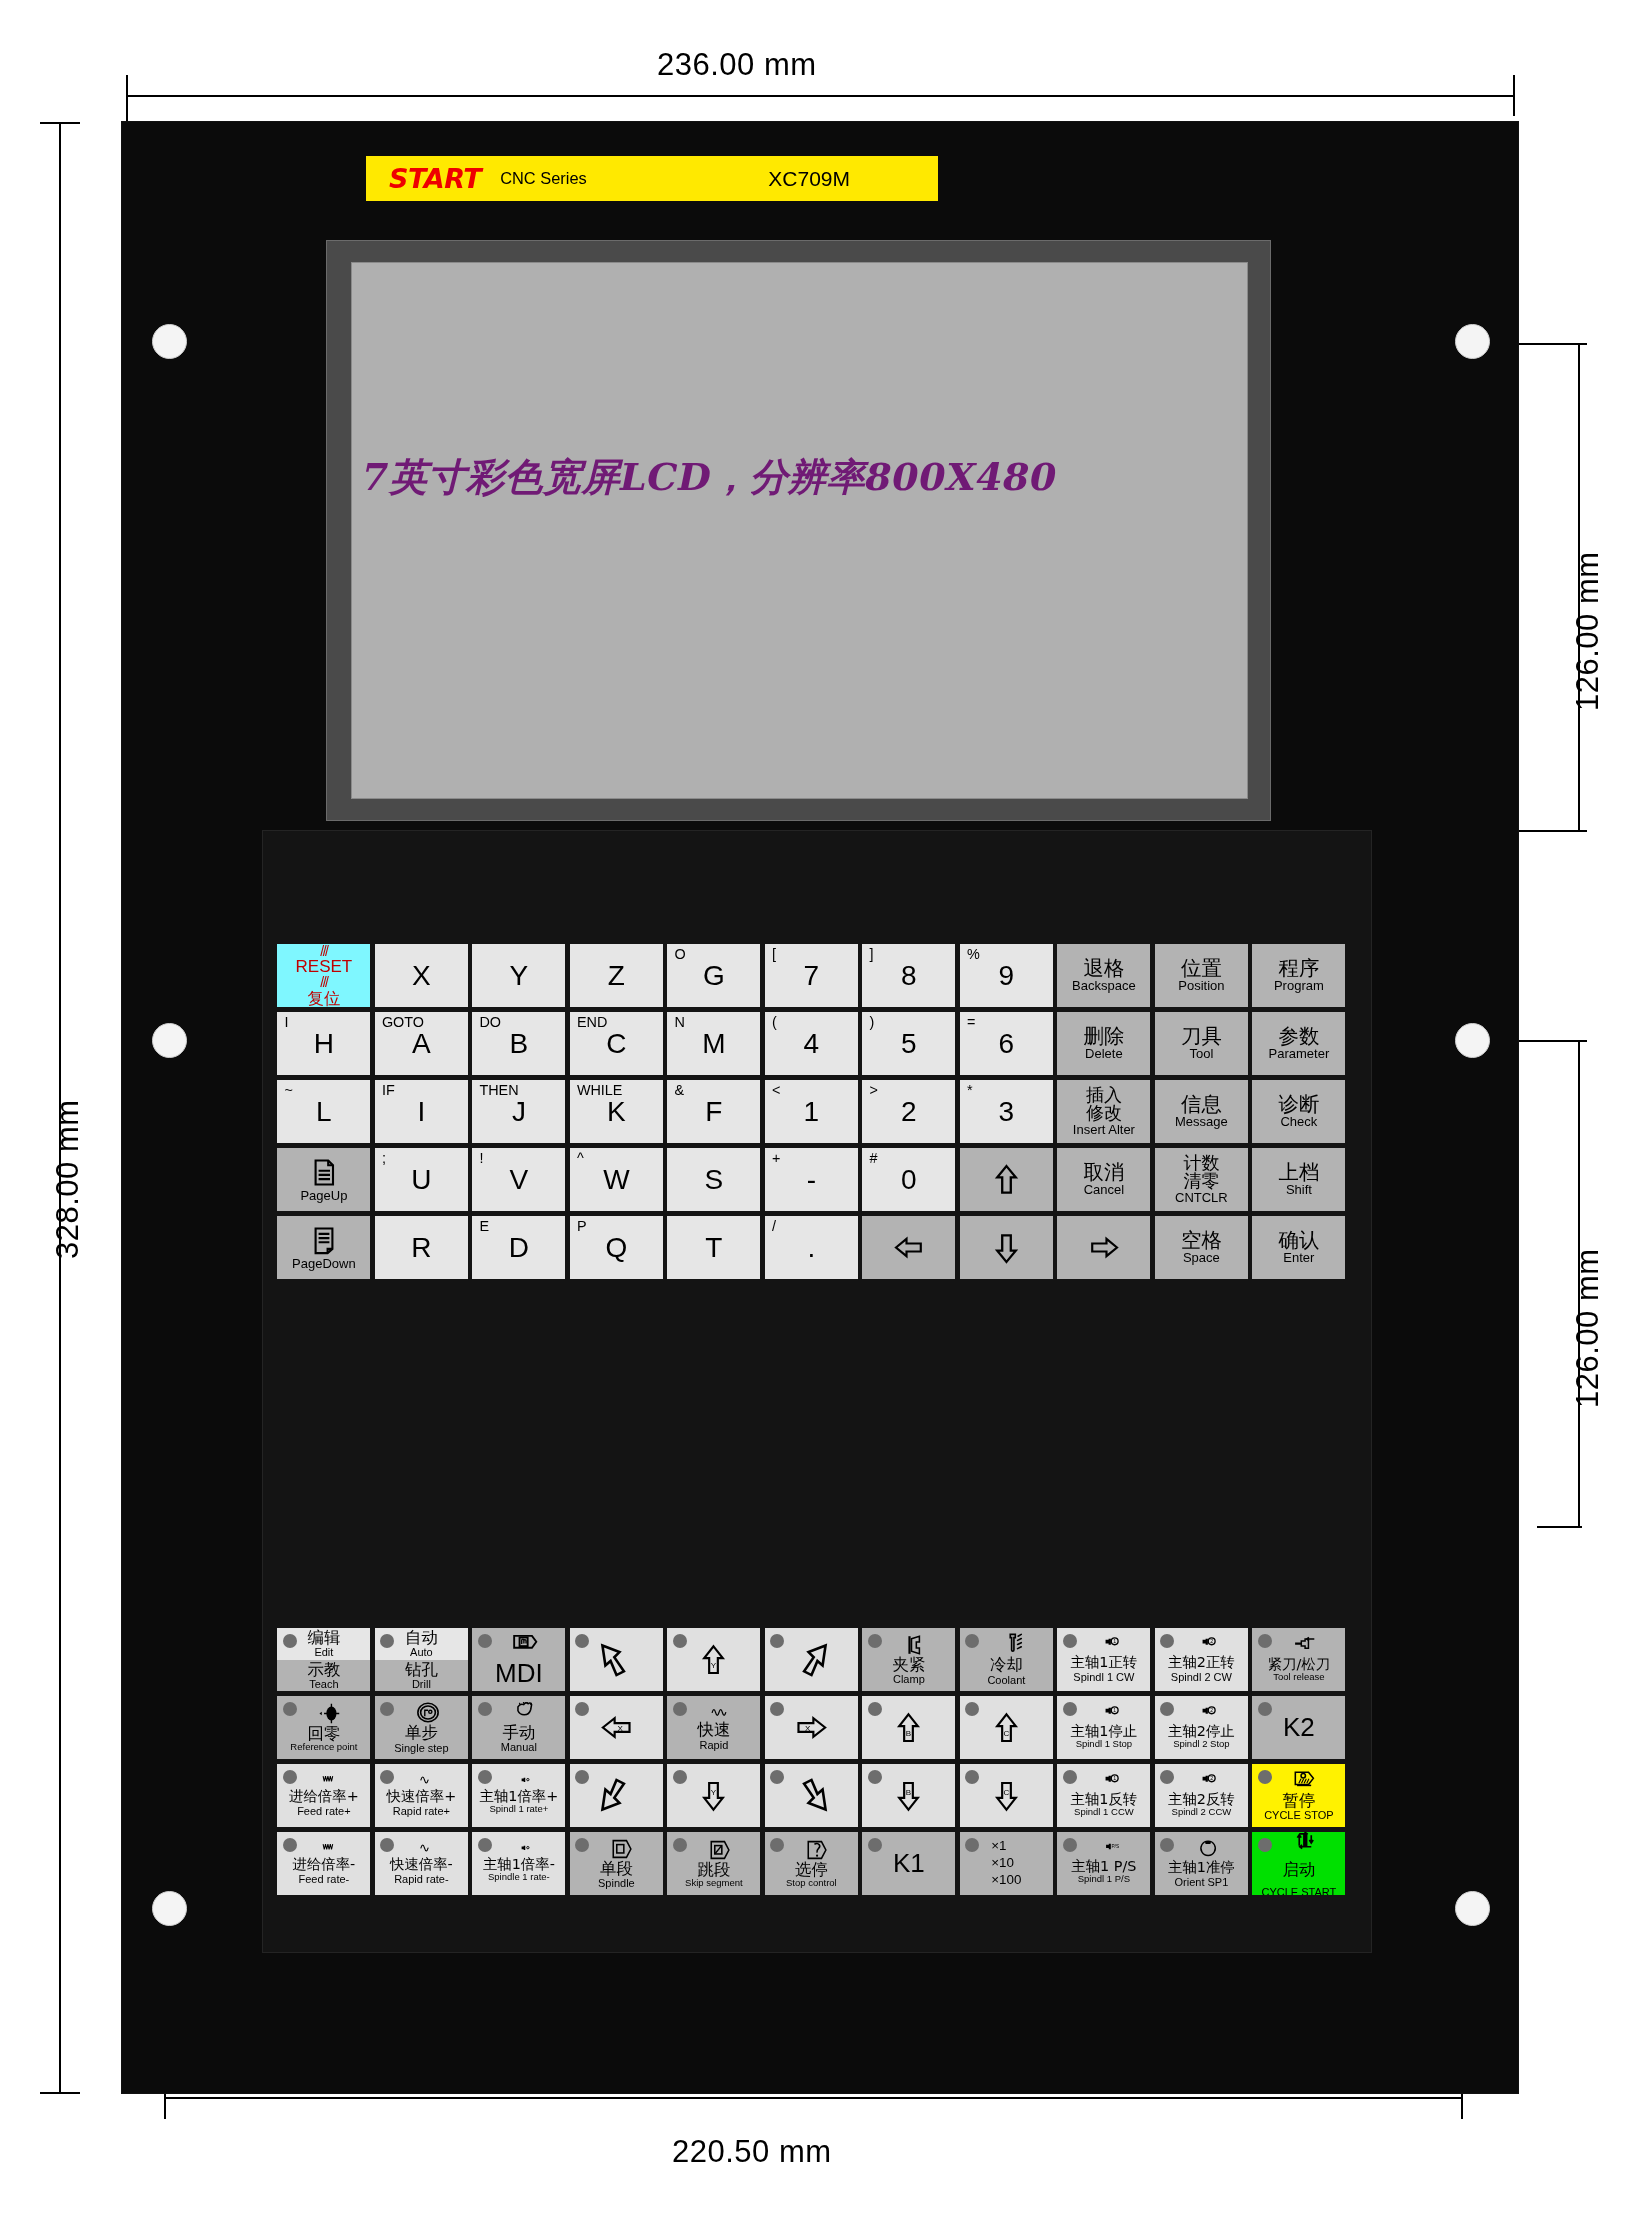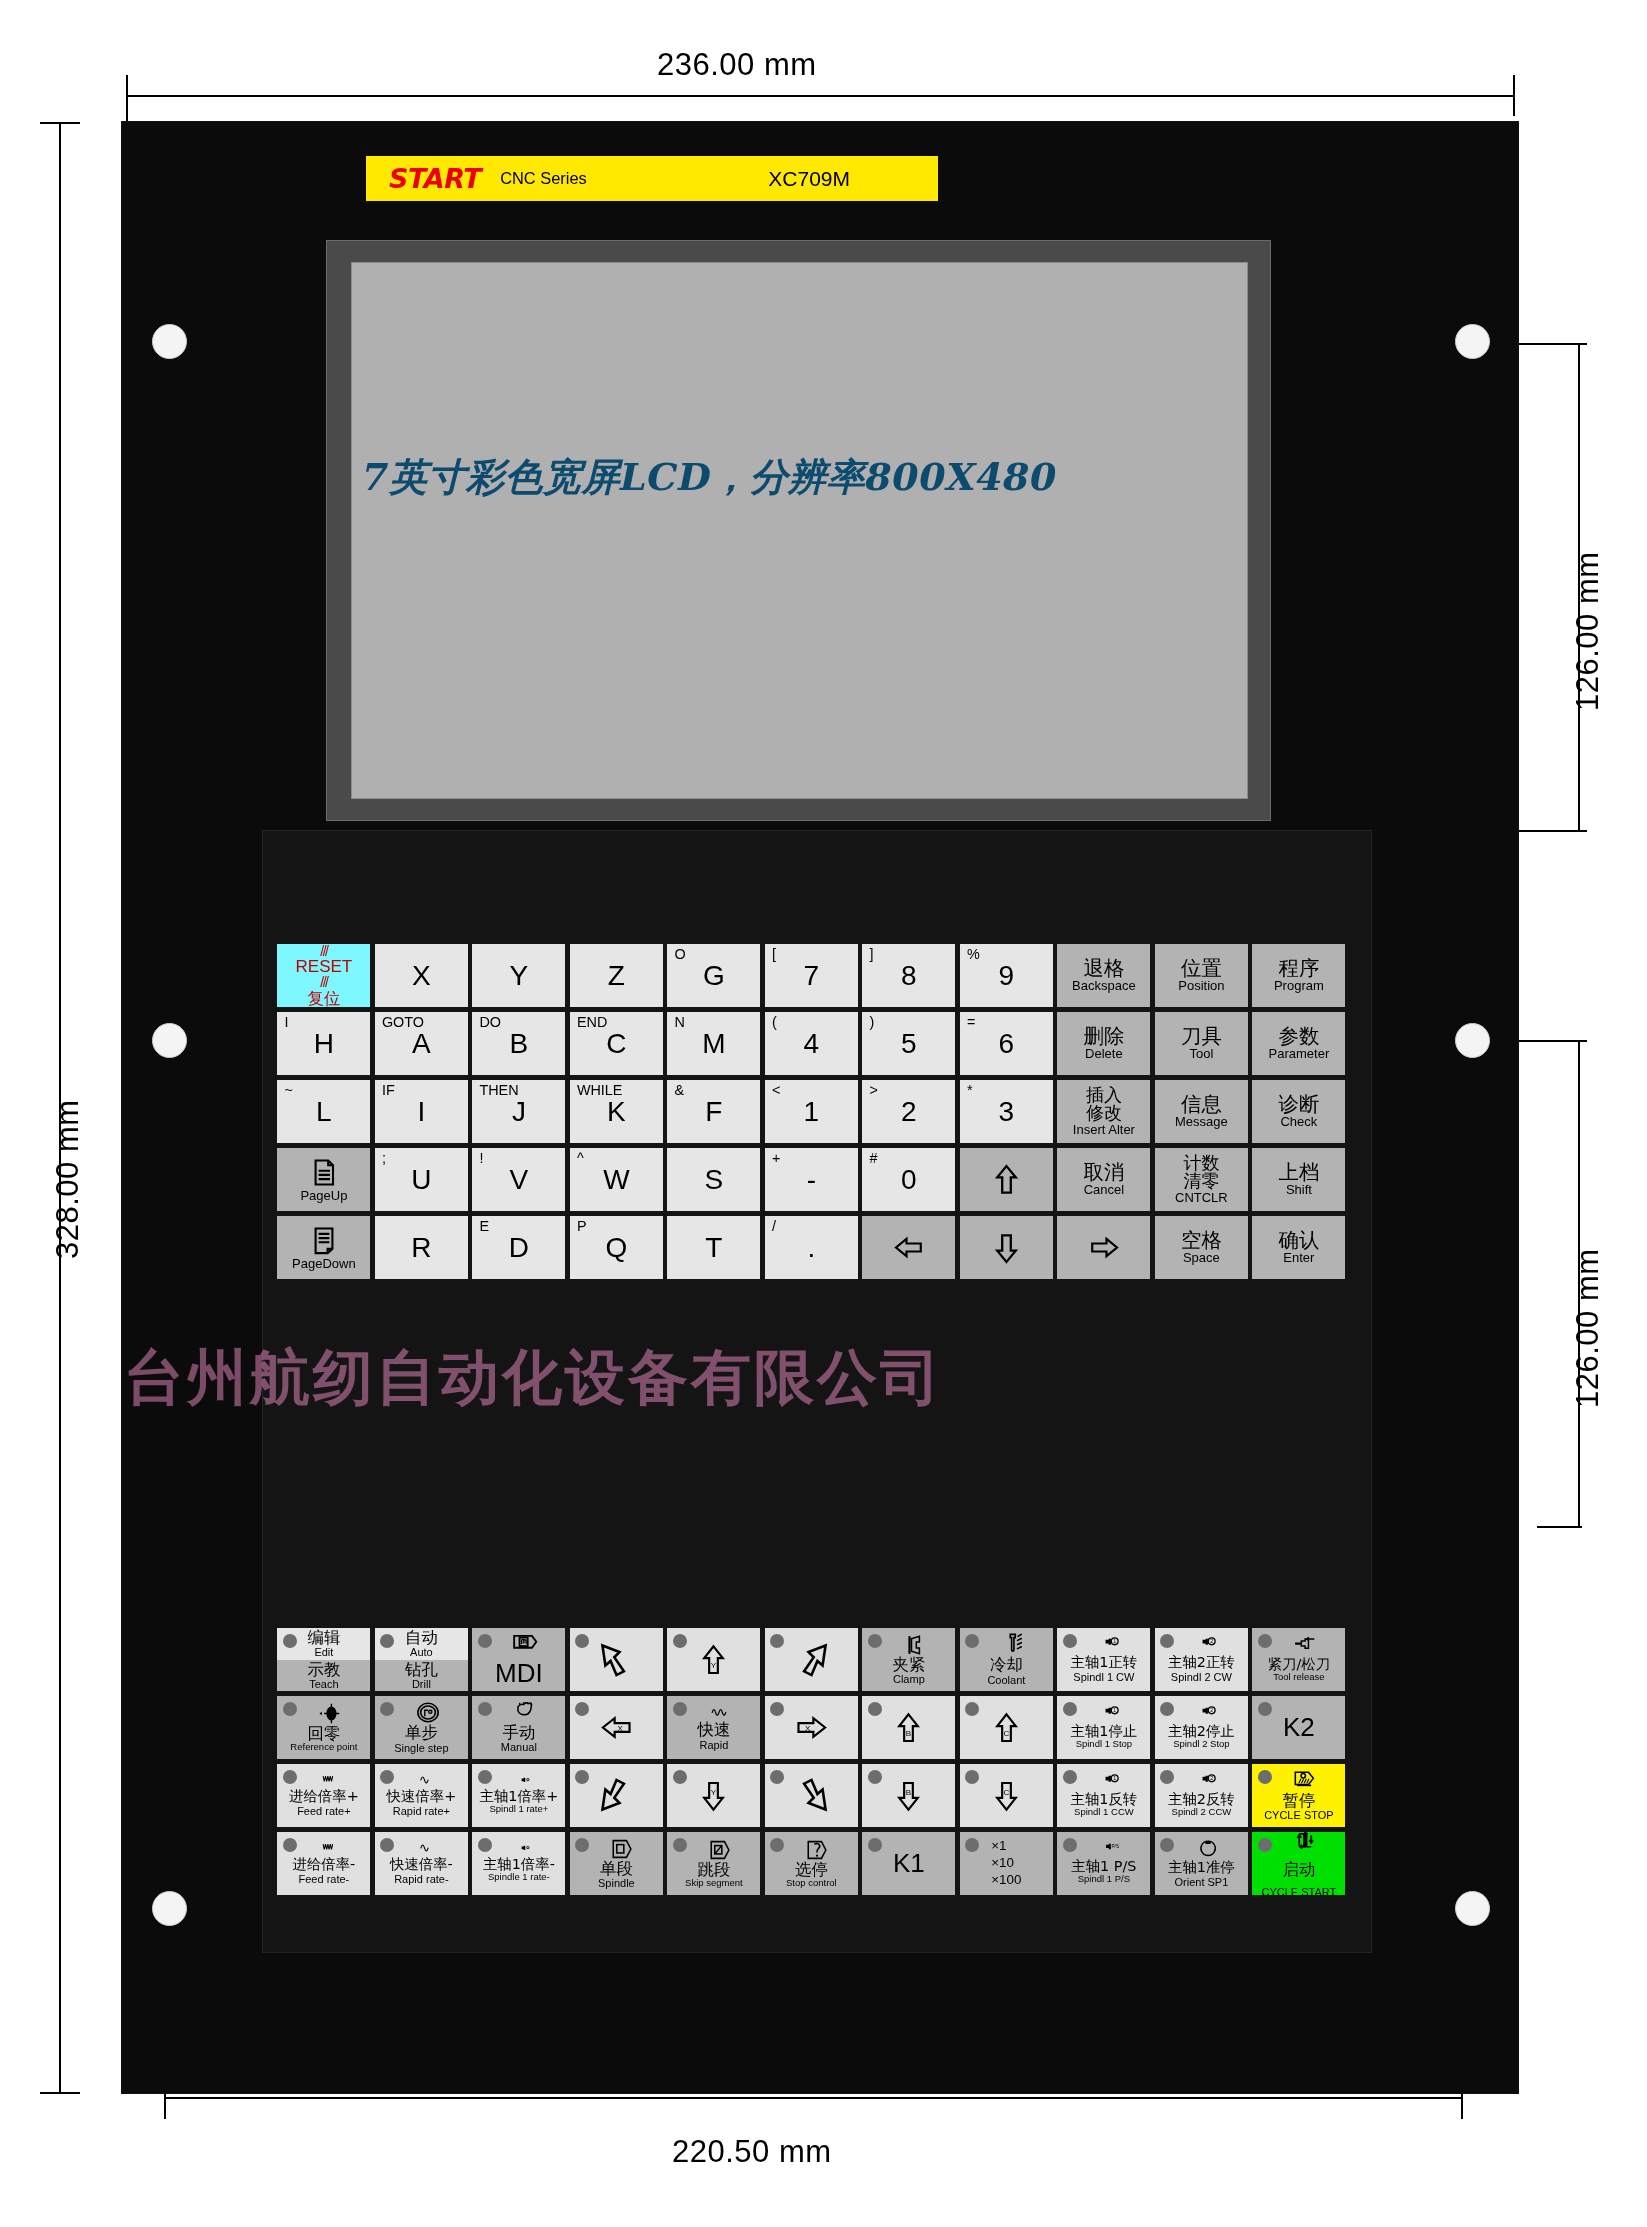--- a/index.html
+++ b/index.html
@@ -94,21 +94,21 @@
     background: #b0b0b0;
     border: 1.5px solid #8a8a8a;
   }
   #lcd-text {
     position: absolute;
     left: 10px; top: 189px;
     width: 100%;
     font-family: "DejaVu Serif", serif;
     font-size: 38px;
     font-weight: bold;
-    color: #0c4a6e;
+    color: #701a75;
     white-space: nowrap;
     font-style: italic;
     letter-spacing: 0.5px;
   }
 
   
   #keyboard {
     position: absolute;
     left: 140px; top: 708px;
     width: 1110px; height: 1123px;
@@ -1041,16 +1041,15 @@
             </span>
             <span class="mk-cn">启动</span>
             <span class="mk-en">CYCLE START</span>
           </div>
           <div></div>
         </div>
     </div>
 
   </div>
 
-  <div id="watermark">台州航纫自动化设备有限公司</div>
 
 </div>
 
 
 </body></html>

